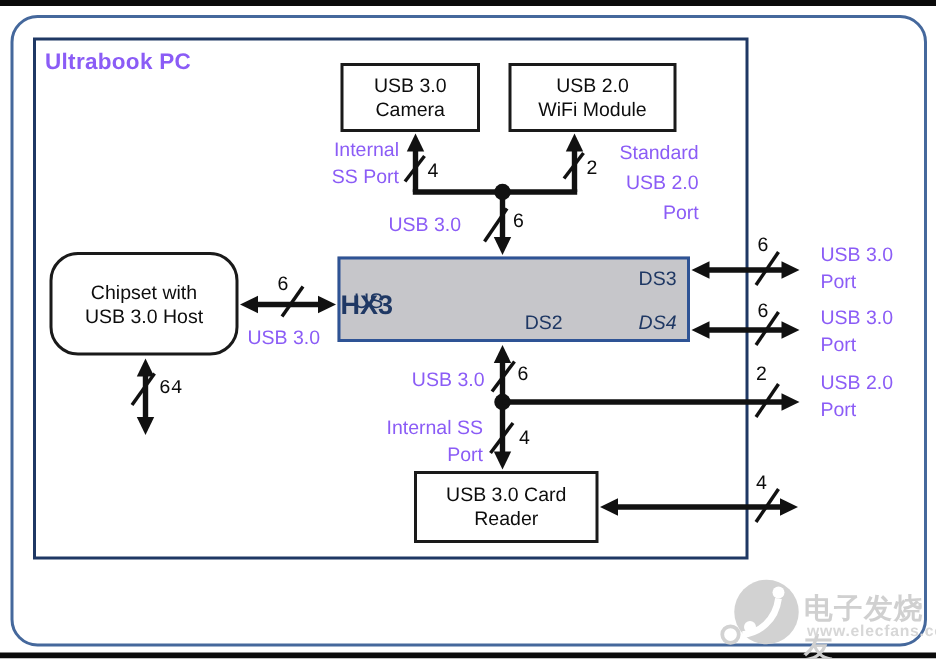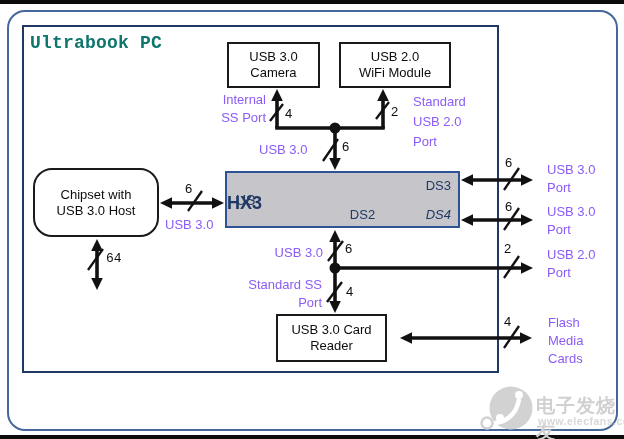--- a/index.html
+++ b/index.html
@@ -1,20 +1,20 @@
 <!DOCTYPE html>
 <html><head>
 <meta charset="utf-8">
 <style>
   * { margin:0; padding:0; box-sizing:border-box; }
   body { background:#fff; font-family:"Liberation Sans", sans-serif; }
   #canvas { position:relative; width:624px; height:439px; background:#ffffff; overflow:hidden; }
   .bar { position:absolute; left:0; width:624px; background:#0b0b0b; }
   .frame { position:absolute; background:transparent; }
-  .title { position:absolute; font-size:18px; font-weight:bold; color:#0f766e; letter-spacing:0.2px;font-family:Liberation Mono, monospace; }
+  .title { position:absolute; font-size:15px; font-weight:bold; color:#8b5cf6; letter-spacing:0.2px; }
   .node { position:absolute; background:#fff; border:2px solid #1a1a1a; color:#0d0d0d;
           display:flex; align-items:center; justify-content:center; text-align:center;
           font-size:13px; line-height:1.22; white-space:pre-line; }
   .hub { position:absolute; background:#C6C6CA; border:2px solid #2E5395; }
   .hub span { position:absolute; color:#1F3864; font-size:13px; }
   .lbl { position:absolute; font-size:13px; line-height:1.35; color:#8b5cf6; white-space:pre-line; }
   .num { position:absolute; font-size:13px; color:#0d0d0d; }
   svg.wires { position:absolute; left:0; top:0; pointer-events:none; }
   .wm-brand { position:absolute; font-size:19px; font-weight:bold; color:#d0d0d0; letter-spacing:1px; }
   .wm-url { position:absolute; font-size:10.5px; font-weight:bold; color:#d7d7d7; letter-spacing:0.5px; }
@@ -31,21 +31,21 @@
   <div class="frame" style="left:22px;top:25px;width:477px;height:348px;border:2px solid #1F3864;"></div>
 
   <div class="title" style="left:30px;top:33px;">Ultrabook PC</div>
 
   <div class="node" style="left:227px;top:42px;width:93px;height:46px;">USB 3.0
 Camera</div>
   <div class="node" style="left:339px;top:42px;width:112px;height:46px;">USB 2.0
 WiFi Module</div>
   <div class="node" style="left:33px;top:168px;width:126px;height:69px;border-radius:19px;">Chipset with
 USB 3.0 Host</div>
-  <div class="node" style="left:276px;top:314px;width:111px;height:48px;">USB 3.0 Card
+  <div class="node" style="left:276px;top:314px;width:123px;height:48px;">USB 3.0 Card
 Reader</div>
 
   <div class="hub" style="left:225px;top:171px;width:235px;height:57px;">
     <span style="left:9px;top:50%;transform:translateY(-50%);font-size:14px;">US</span>
     <span style="left:0;top:20px;width:100%;text-align:left;font-weight:bold;font-size:18px;">HX3</span>
     <span style="left:0;bottom:4px;width:100%;text-align:center;margin-left:20px;">DS2</span>
     <span style="right:7px;top:5px;">DS3</span>
     <span style="right:7px;bottom:4px;font-style:italic;">DS4</span>
   </div>
 
@@ -117,37 +117,34 @@
   <div class="num" style="left:106px;top:251px;font-family:Liberation Mono, monospace;">64</div>
   <div class="num" style="left:345px;top:241px;">6</div>
   <div class="num" style="left:346px;top:284px;">4</div>
   <div class="num" style="left:505px;top:155px;">6</div>
   <div class="num" style="left:505px;top:199px;">6</div>
   <div class="num" style="left:504px;top:241px;">2</div>
   <div class="num" style="left:504px;top:314px;">4</div>
 
   <div class="lbl" style="left:190px;top:91px;width:76px;text-align:right;">Internal
 SS Port</div>
-  <div class="lbl" style="left:413px;top:92px;line-height:1.54;">Standard
+  <div class="lbl" style="left:413px;top:92px;line-height:1.54;text-align:right;">Standard
 USB 2.0
 Port</div>
   <div class="lbl" style="left:259px;top:141px;">USB 3.0</div>
   <div class="lbl" style="left:165px;top:216px;">USB 3.0</div>
   <div class="lbl" style="left:250px;top:244px;width:73px;text-align:right;">USB 3.0</div>
-  <div class="lbl" style="left:234px;top:276px;width:88px;text-align:right;">Standard SS
+  <div class="lbl" style="left:234px;top:276px;width:88px;text-align:right;">Internal SS
 Port</div>
   <div class="lbl" style="left:547px;top:161px;line-height:1.4;">USB 3.0
 Port</div>
   <div class="lbl" style="left:547px;top:203px;line-height:1.4;">USB 3.0
 Port</div>
   <div class="lbl" style="left:547px;top:246px;line-height:1.4;">USB 2.0
 Port</div>
-  <div class="lbl" style="left:548px;top:314px;line-height:1.4;">Flash
-Media
-Cards</div>
 
   <svg style="position:absolute;left:476px;top:384px;" width="60" height="50" viewBox="0 0 60 50">
     <circle cx="35" cy="24" r="21.5" fill="#d2d2d2"></circle>
     <path d="M19,39 C30,38 41,30 43,15" stroke="#ffffff" stroke-width="4.5" fill="none"></path>
     <circle cx="43" cy="11" r="4" fill="#ffffff"></circle>
     <circle cx="24" cy="34" r="4" fill="#ffffff"></circle>
     <circle cx="11" cy="39" r="5.5" fill="#ffffff" stroke="#d2d2d2" stroke-width="2.5"></circle>
   </svg>
   <div class="wm-brand" style="left:536px;top:393px;">电子发烧友</div>
   <div class="wm-url" style="left:538px;top:415px;">www.elecfans.com</div>

